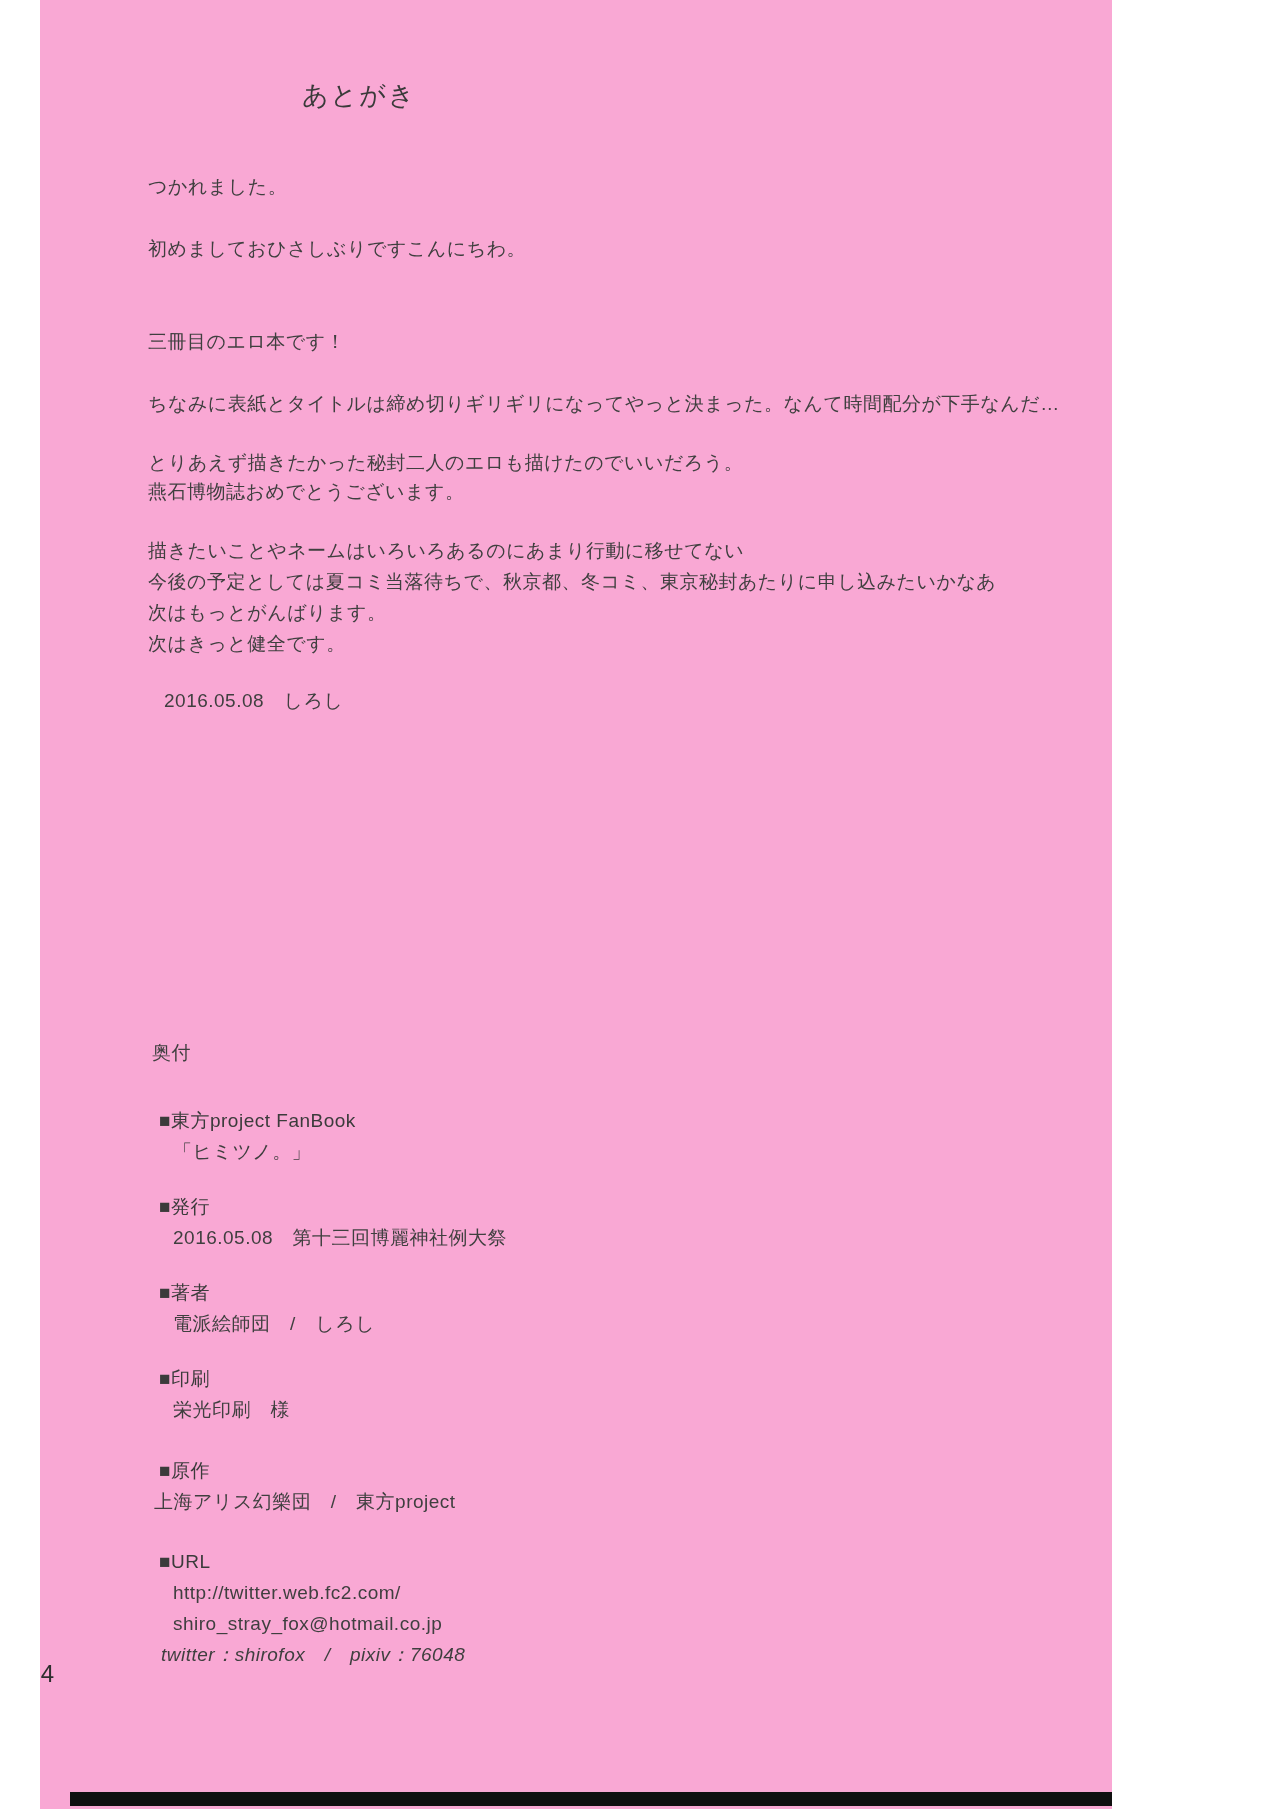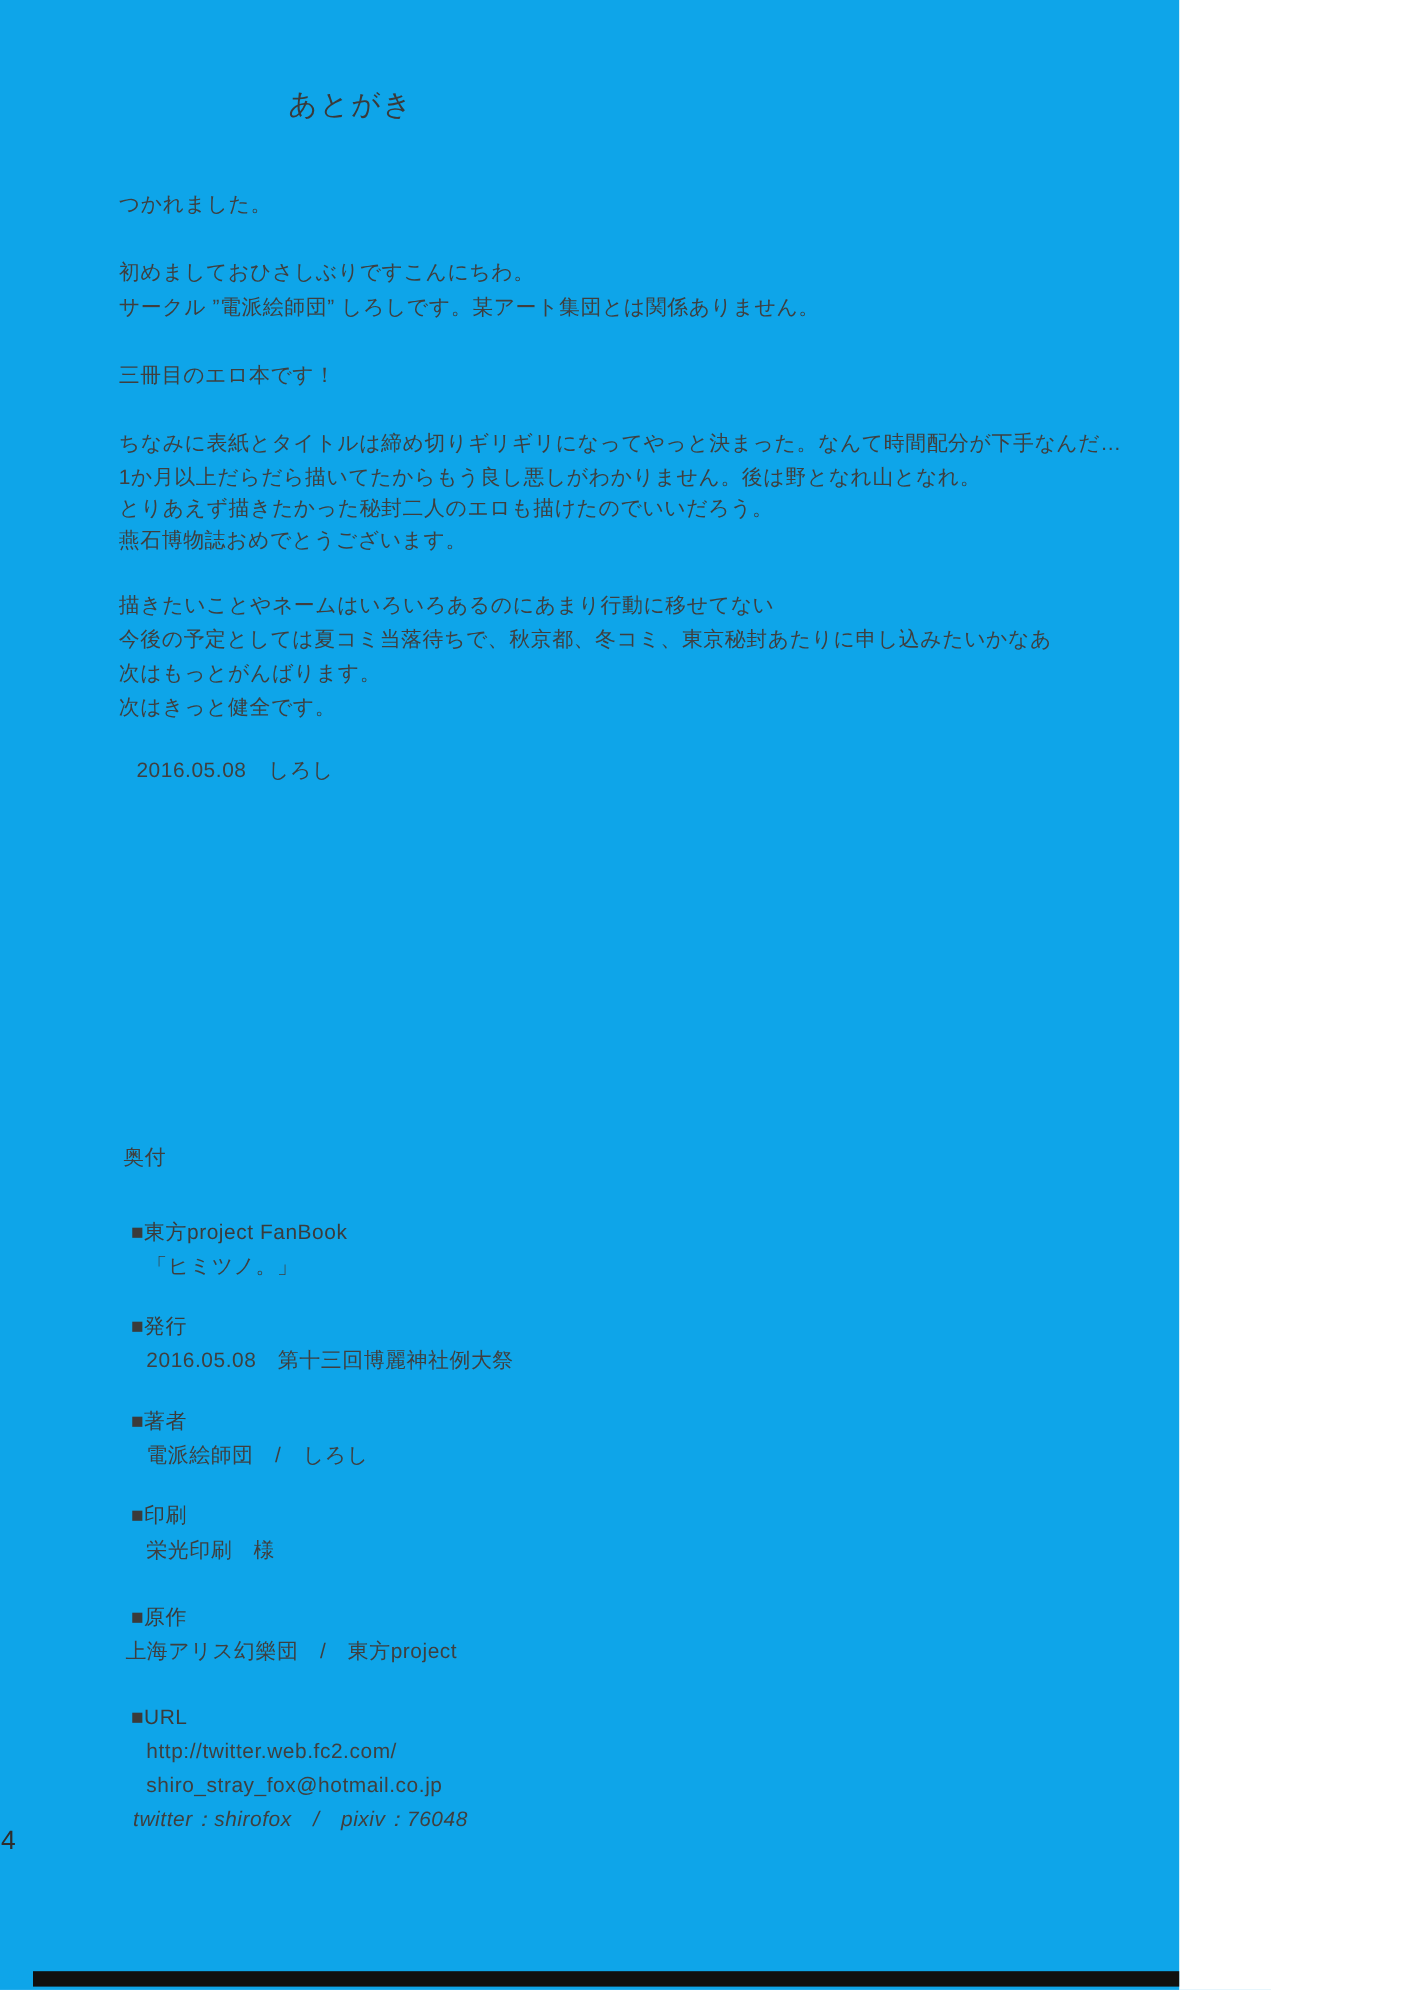--- a/index.html
+++ b/index.html
@@ -1,23 +1,24 @@
 <!DOCTYPE html>
 <html><head>
 <meta charset="utf-8">
 <style>
   html, body { margin: 0; padding: 0; }
   .page {
     position: relative;
     width: 1072px;
     height: 1809px;
-    background: #0ea5e9;
+    background: #f9a8d4;
     overflow: hidden;
     font-family: "Liberation Sans", sans-serif;
     color: #3f3f3f;
+    margin-left: 40px;
   }
   .t {
     position: absolute;
     white-space: pre;
     font-size: 19px;
     line-height: 1.2;
     letter-spacing: 0.5px;
   }
   .title {
     font-size: 26px;
@@ -41,25 +42,23 @@
 </head>
 <body>
 
 <div class="page">
 
   <div class="t title" style="left:262px; top:80px;">あとがき</div>
 
   <div class="t" style="left:108px; top:176px;text-align:right;">つかれました。</div>
 
   <div class="t" style="left:108px; top:238px;">初めましておひさしぶりですこんにちわ。</div>
-  <div class="t" style="left:108px; top:269px;">サークル ”電派絵師団” しろしです。某アート集団とは関係ありません。</div>
 
   <div class="t" style="left:108px; top:331px;">三冊目のエロ本です！</div>
   <div class="t" style="left:108px; top:393px;">ちなみに表紙とタイトルは締め切りギリギリになってやっと決まった。なんて時間配分が下手なんだ…</div>
-  <div class="t" style="left:108px; top:424px;">1か月以上だらだら描いてたからもう良し悪しがわかりません。後は野となれ山となれ。</div>
   <div class="t" style="left:108px; top:452px;">とりあえず描きたかった秘封二人のエロも描けたのでいいだろう。</div>
   <div class="t" style="left:108px; top:481px;">燕石博物誌おめでとうございます。</div>
 
   <div class="t" style="left:108px; top:540px;">描きたいことやネームはいろいろあるのにあまり行動に移せてない</div>
   <div class="t" style="left:108px; top:571px;">今後の予定としては夏コミ当落待ちで、秋京都、冬コミ、東京秘封あたりに申し込みたいかなあ</div>
   <div class="t" style="left:108px; top:602px;">次はもっとがんばります。</div>
   <div class="t" style="left:108px; top:633px;">次はきっと健全です。</div>
 
   <div class="t" style="left:124px; top:690px;">2016.05.08　しろし</div>
 

